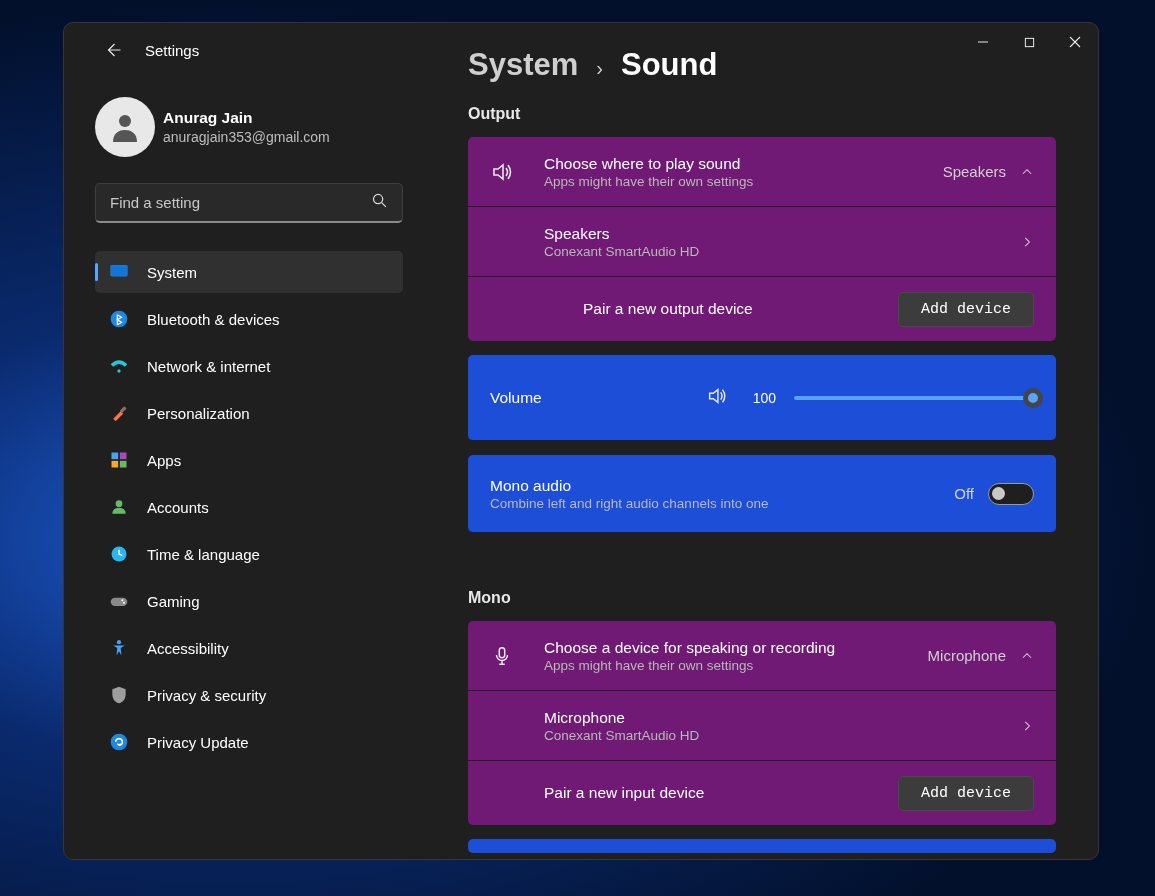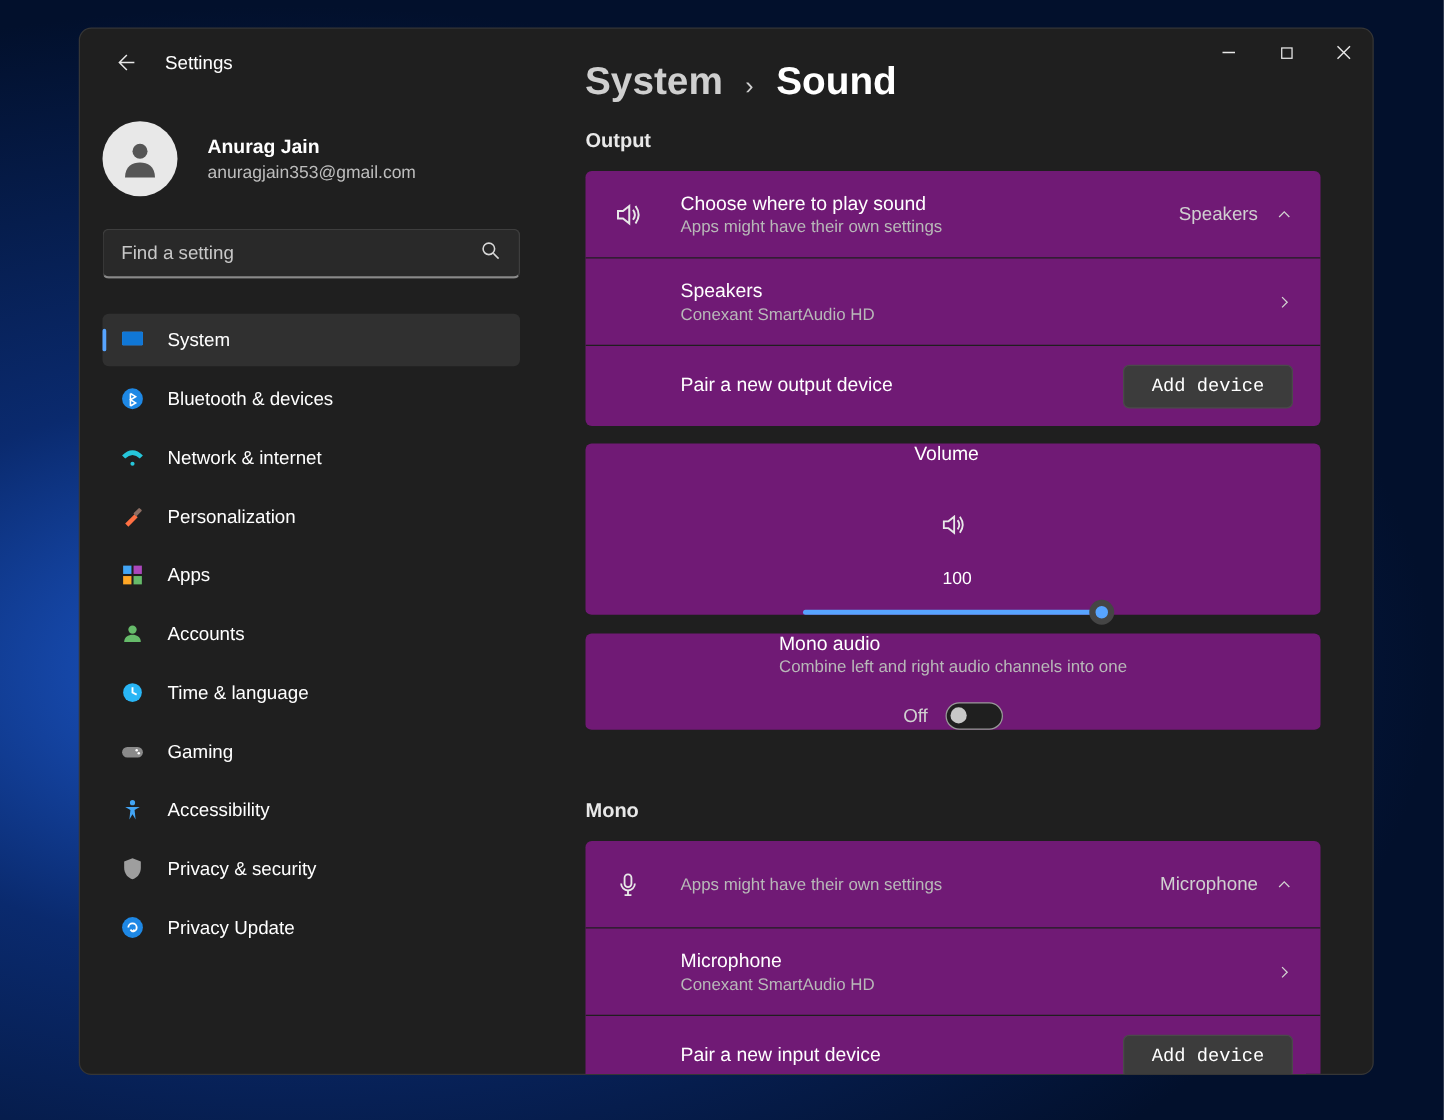--- a/index.html
+++ b/index.html
@@ -18,36 +18,36 @@
   width: 1036px;
   height: 838px;
   background: #1f1f1f;
   border-radius: 10px;
   display: flex;
   overflow: hidden;
   border: 1px solid #363636;
 }
 .sidebar {
   width: 370px;
-  padding: 0 18px;
+  padding: 0 31px;
   flex-shrink: 0;
 }
 .titlebar-row {
   display: flex;
   align-items: center;
   height: 54px;
   gap: 22px;
   padding-left: 8px;
 }
 .back-arrow { width: 18px; height: 18px; stroke: #e8e8e8; fill: none; stroke-width: 1.6; }
 .app-title { color: #fff; font-size: 15px; font-weight: 400; }
 .profile-row {
   display: flex;
   align-items: center;
-  gap: 24px;
+  gap: 8px;
   margin: 20px 0 26px 0;
 }
 .avatar {
   width: 60px; height: 60px; border-radius: 50%;
   background: #e8e8e8; display: flex; align-items: center; justify-content: center;
 }
 .avatar svg { width: 36px; height: 36px; fill: #555; }
 .profile-name { color: #fff; font-size: 15.5px; font-weight: 600; margin-bottom: 2px; }
 .profile-email { color: #bdbdbd; font-size: 14px; }
 .search-box {
@@ -132,21 +132,21 @@
 
 .section-title { color: #e8e8e8; font-size: 16px; font-weight: 600; margin-bottom: 14px; }
 .card-group { background: #701a75; border-radius: 5px; margin-bottom: 14px; overflow: hidden; }
 .card-row {
   display: flex; align-items: center;
   padding: 0 22px;
   min-height: 70px;
   border-bottom: 1px solid #1f1f1f;
 }
 .card-row:last-child { border-bottom: none; }
-.card-row.single { background: #701a75; border-radius: 5px; margin-bottom: 14px; flex-direction: column; }
+.card-row.single { background: #1d4ed8; border-radius: 5px; margin-bottom: 14px; }
 .row-icon { width: 24px; display: flex; justify-content: center; margin-right: 30px; flex-shrink: 0; }
 .row-icon svg { stroke: #e8e8e8; fill: none; stroke-width: 1.6; }
 .row-icon-spacer { width: 54px; flex-shrink: 0; }
 .row-text { flex: 1; }
 .row-title { color: #fff; font-size: 15.5px; font-weight: 400; margin-bottom: 1px; }
 .row-sub { color: #b8b8b8; font-size: 13.5px; }
 .row-trail { display: flex; align-items: center; gap: 14px; color: #d0d0d0; font-size: 15px; }
 .chevron { width: 14px; height: 14px; stroke: #d0d0d0; fill: none; stroke-width: 1.8; }
 .add-btn {
   background: #3c3c3c; color: #fff; border: 1px solid #4a4a4a;
@@ -381,21 +381,21 @@
             <div class="row-title">Speakers</div>
             <div class="row-sub">Conexant SmartAudio HD</div>
           </div>
           <div class="row-trail">
             <svg class="chevron" viewBox="0 0 24 24">
                 <path d="M9 5 L16 12 L9 19"></path>
               </svg>
           </div>
         </div>
 
-        <div class="card-row" style="min-height:64px;">
+        <div class="card-row" style="min-height:64px;gap:39px;">
           <div class="row-icon-spacer"></div>
           <div class="row-text">
             <div class="row-title">Pair a new output device</div>
           </div>
           <button class="add-btn">Add device</button>
         </div>
       </div>
 
       <div class="card-row single volume-row">
         <span class="vol-label">Volume</span>
@@ -433,20 +433,21 @@
         <div class="card-row">
           <span class="row-icon">
             <svg width="22" height="22" viewBox="0 0 24 24">
                 <rect x="9" y="3" width="6" height="11" rx="3"></rect>
                 <path d="M6 11 A6 6 0 0 0 18 11"></path>
                 <line x1="12" y1="17" x2="12" y2="21"></line>
                 <line x1="9" y1="21" x2="15" y2="21"></line>
               </svg>
           </span>
           <div class="row-text">
+            <div class="row-title">Choose a device for speaking or recording</div>
             <div class="row-sub">Apps might have their own settings</div>
           </div>
           <div class="row-trail">
             <span>Microphone</span>
             <svg class="chevron" viewBox="0 0 24 24">
                 <path d="M5 15 L12 8 L19 15"></path>
               </svg>
           </div>
         </div>
 

